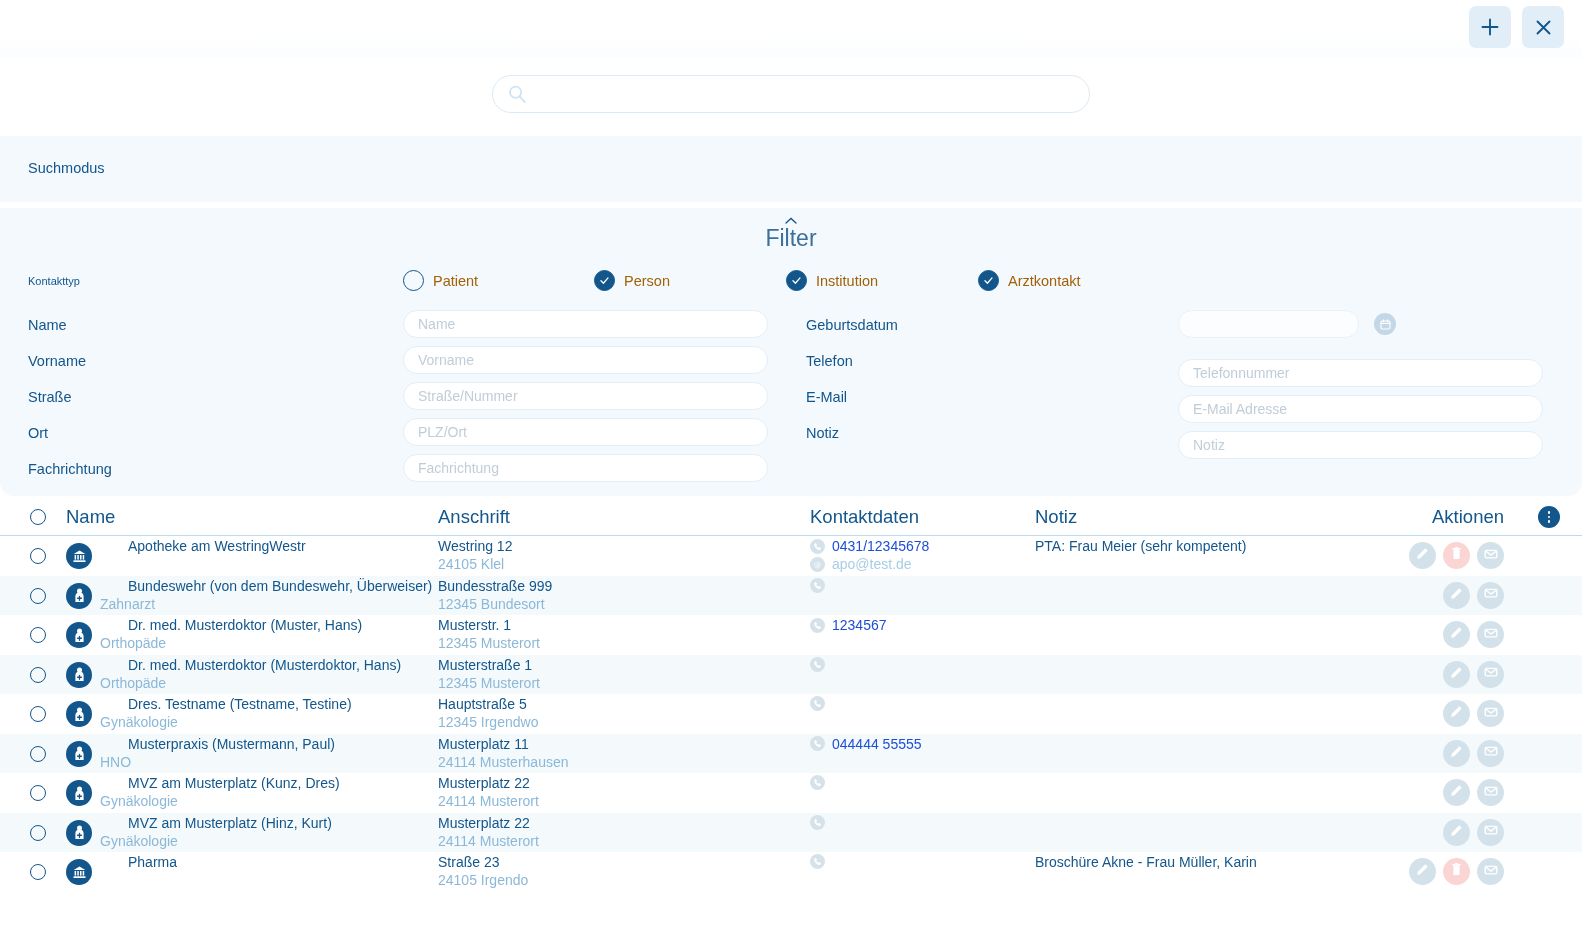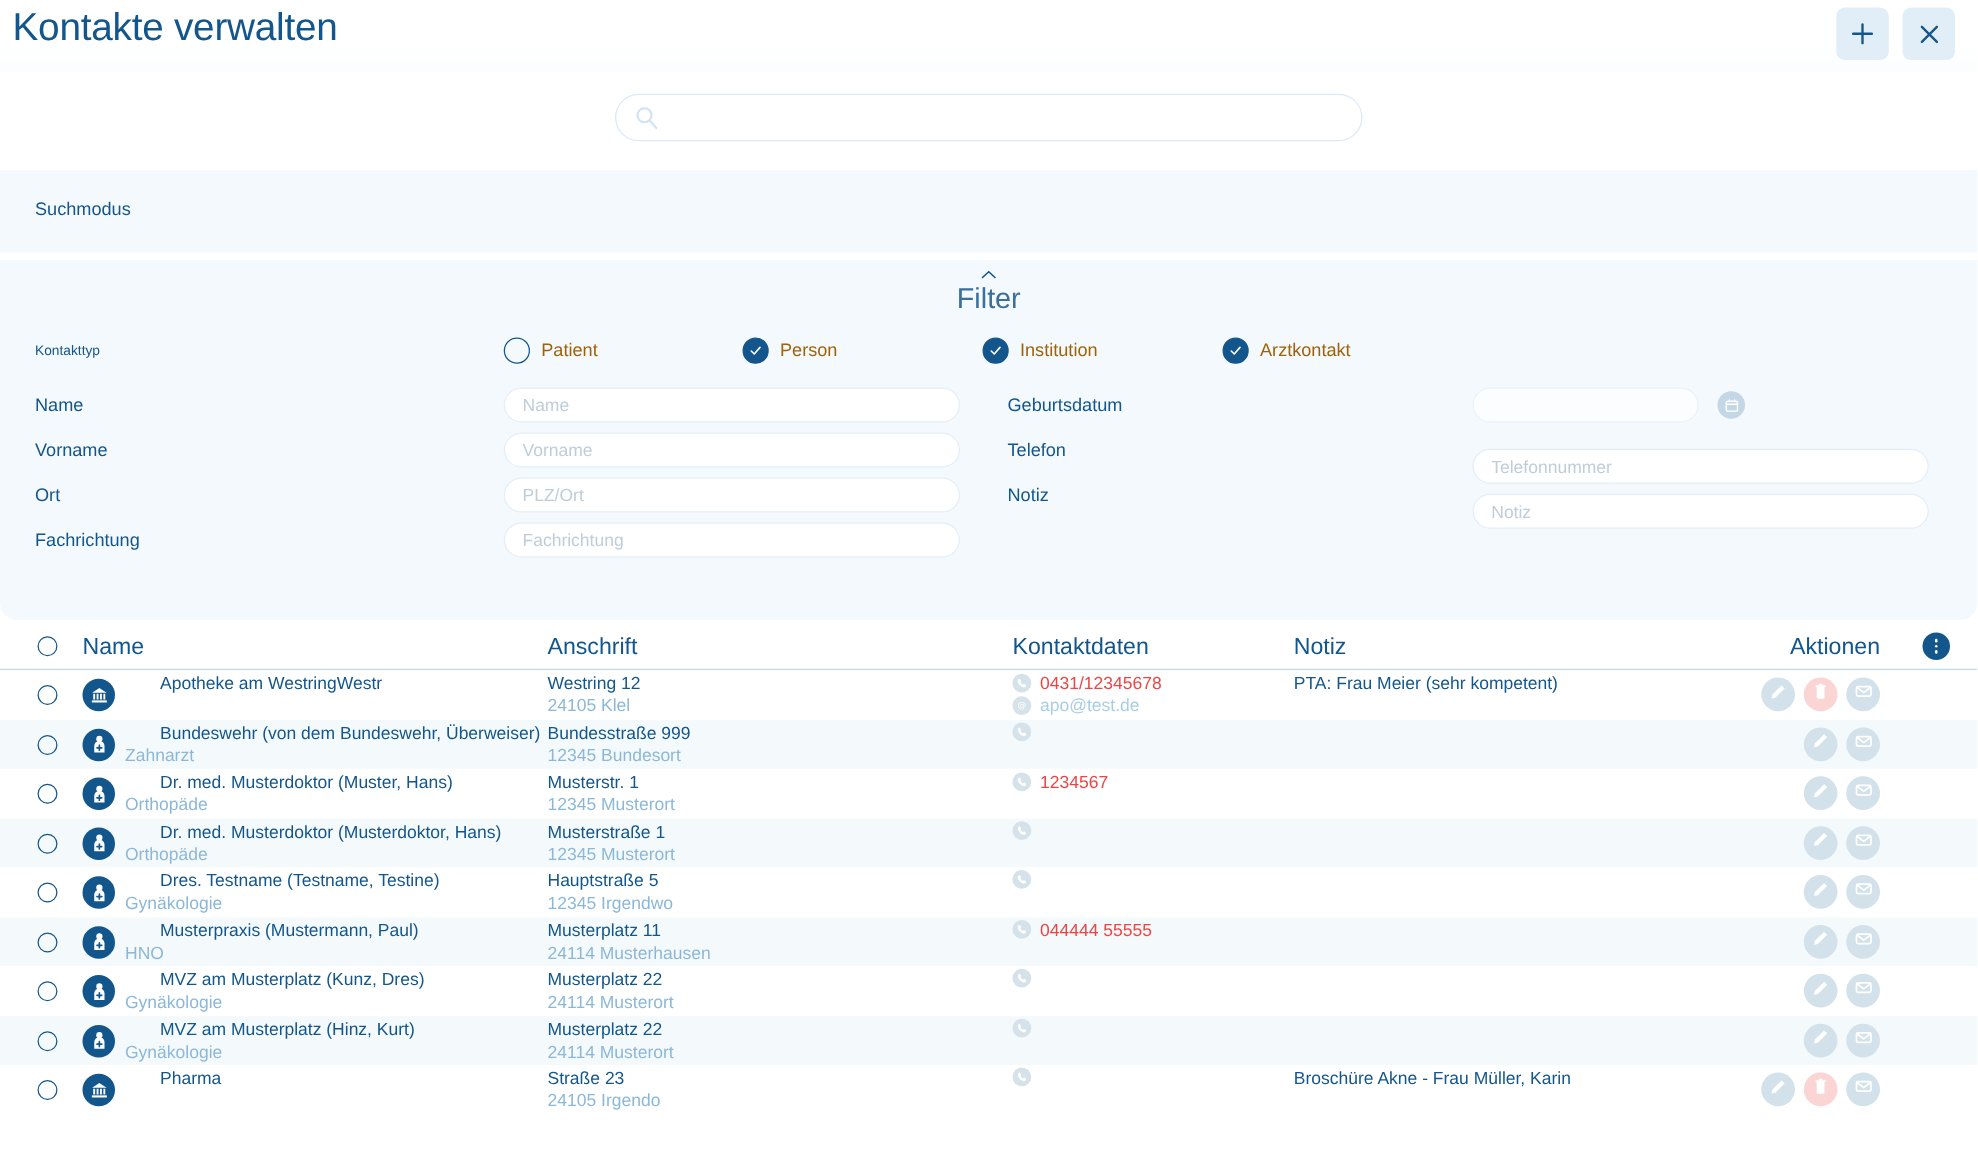--- a/index.html
+++ b/index.html
@@ -313,21 +313,21 @@
     position: absolute;
     left: 438px; top: 20px;
     font-size: 14px;
     color: #8cb8d8;
     white-space: nowrap;
   }
   .cell-phone {
     position: absolute;
     left: 810px; top: 2px;
     display: flex; align-items: center; gap: 7px;
-    font-size: 14px; color: #ef4444;
+    font-size: 14px; color: #1d4ed8;
     white-space: nowrap;
   }
   .cell-mail {
     position: absolute;
     left: 810px; top: 20px;
     display: flex; align-items: center; gap: 7px;
     font-size: 14px; color: #a8cde4;
     white-space: nowrap;
   }
   .mini-icon {
@@ -357,21 +357,20 @@
     flex: 0 0 auto;
   }
   .act.edit { background: #d3e2ea; }
   .act.mail { background: #d3e2ea; }
   .act.del  { background: #fbd4d4; }
 </style>
 </head>
 <body>
 
 <div class="app-header">
-  <div class="app-title">Kontakte verwalten</div>
   <div class="header-actions">
     <button class="hdr-btn">
       <svg width="20" height="20" viewBox="0 0 20 20">
         <path d="M10 2.5 V17.5 M2.5 10 H17.5" stroke="#13568c" stroke-width="1.9" stroke-linecap="round"></path>
       </svg>
     </button>
     <button class="hdr-btn">
       <svg width="19" height="19" viewBox="0 0 19 19">
         <path d="M3.5 3.5 L15.5 15.5 M15.5 3.5 L3.5 15.5" stroke="#13568c" stroke-width="1.9" stroke-linecap="round"></path>
       </svg>
@@ -463,20 +462,30 @@
       <div class="col-l">
         <span class="flabel">Vorname</span>
         <input class="finput" type="text" value="" placeholder="Vorname" style="">
       </div>
       <div class="col-r">
         <span class="flabel">Telefon</span>
         <input class="finput" type="text" value="" placeholder="Telefonnummer" style="">
       </div>
     </div>
 
+    <div class="frow">
+      <div class="col-l">
+        <span class="flabel">Straße</span>
+        <input class="finput" type="text" value="" placeholder="Straße/Nummer" style="">
+      </div>
+      <div class="col-r">
+        <span class="flabel">E-Mail</span>
+        <input class="finput" type="text" value="" placeholder="E-Mail Adresse" style="">
+      </div>
+    </div>
 
     <div class="frow">
       <div class="col-l">
         <span class="flabel">Ort</span>
         <input class="finput" type="text" value="" placeholder="PLZ/Ort" style="">
       </div>
       <div class="col-r">
         <span class="flabel">Notiz</span>
         <input class="finput" type="text" value="" placeholder="Notiz" style="">
       </div>

